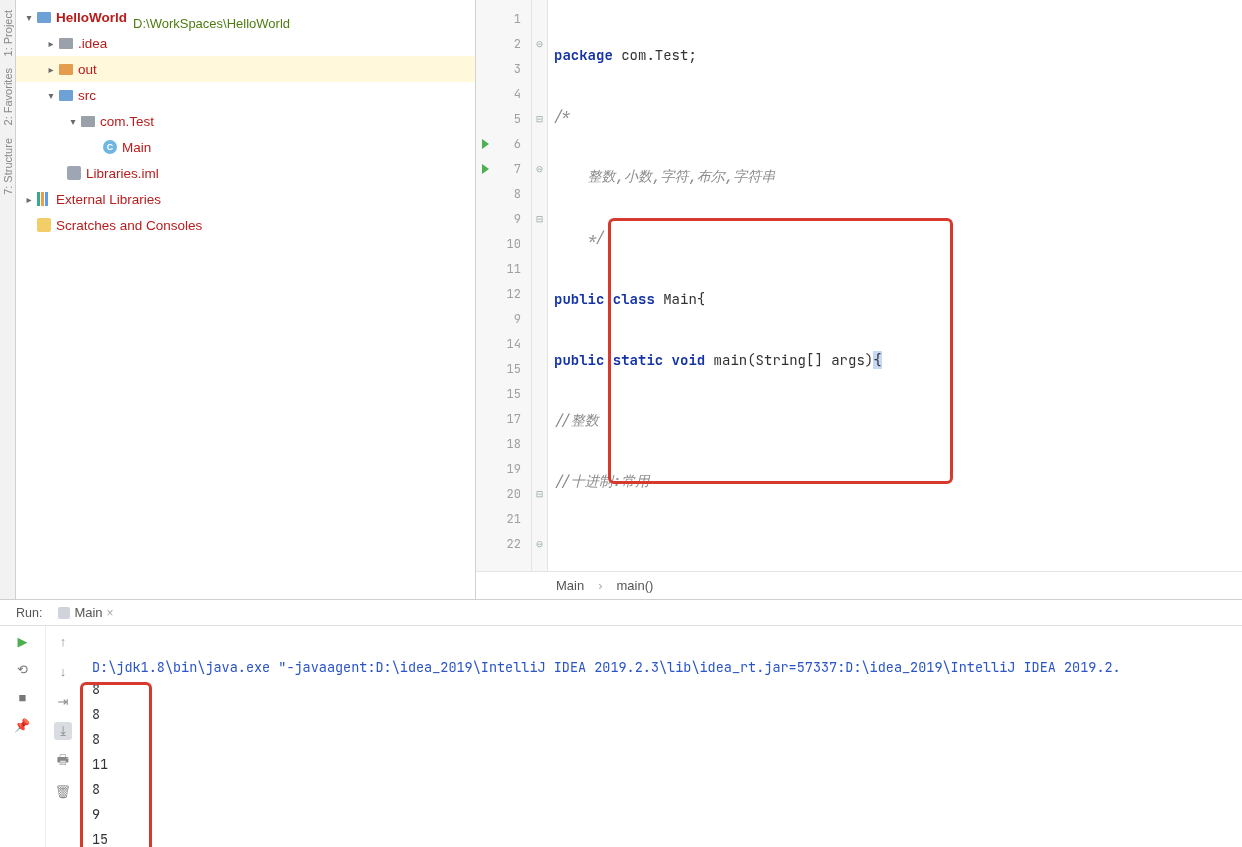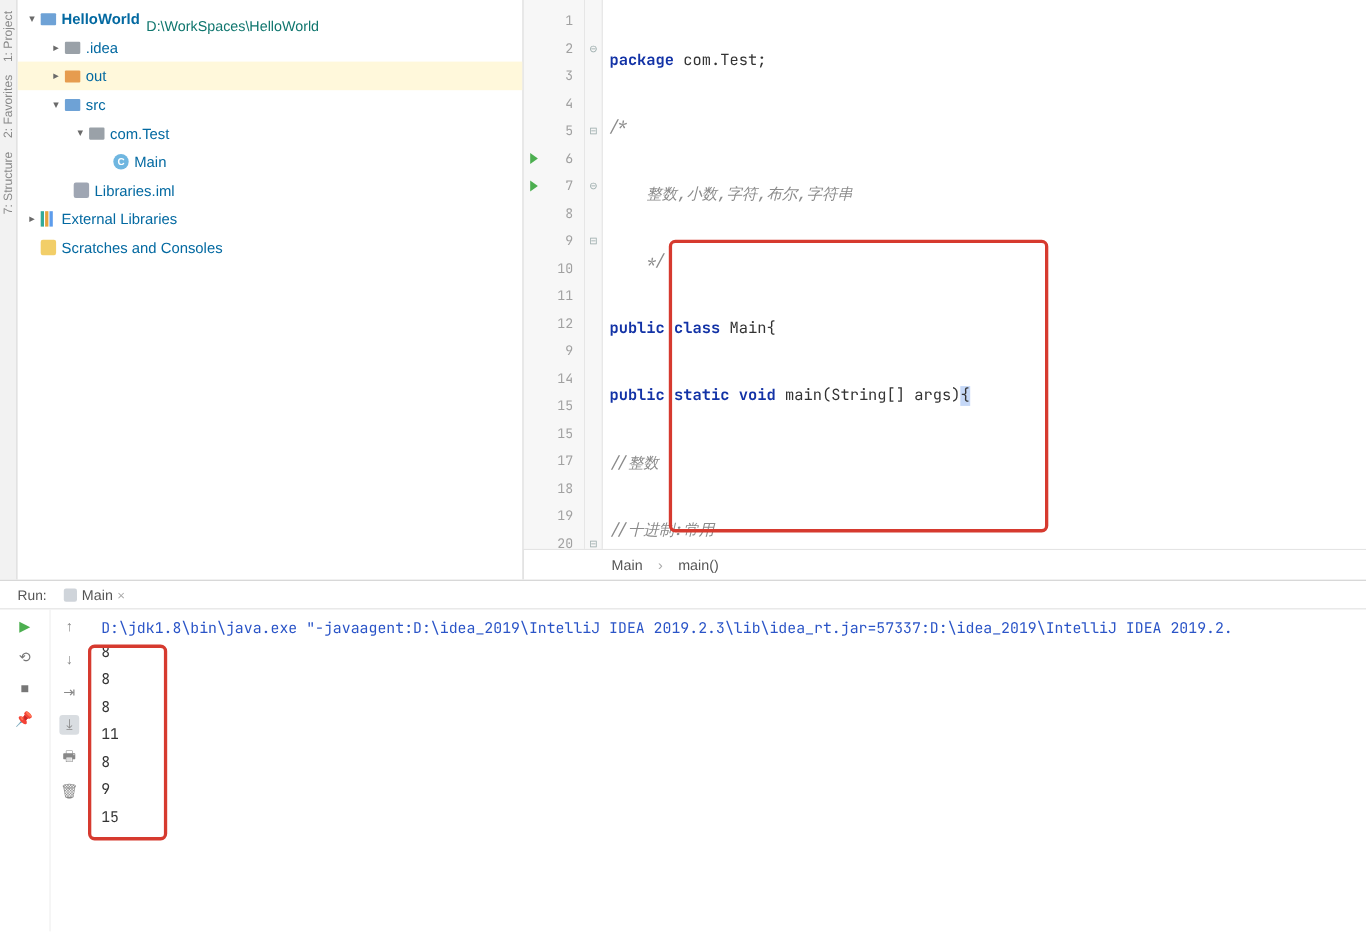--- a/index.html
+++ b/index.html
@@ -49,23 +49,23 @@
 .tree-indent { display: inline-block; }
 .arrow {
   width: 14px; height: 14px; display: inline-flex; align-items: center; justify-content: center;
   color: #6a6a6a; font-size: 10px;
 }
 .ticon { width: 16px; height: 16px; margin-right: 4px; display: inline-flex; align-items: center; justify-content: center; }
 .folder { background: #bfc4c9; width: 14px; height: 11px; border-radius: 1px; }
 .folder.blue { background: #6ea2d6; }
 .folder.orange { background: #e69c4f; }
 .folder.gray { background: #9aa1a8; }
-.tree-label { font-size: 13.5px; color: #0369a1; }
+.tree-label { font-size: 13.5px; color: #b91c1c; }
 .tree-label.bold { font-weight: bold; }
-.tree-path { color: #0f766e; margin-left: 6px; font-size: 13px; margin-top: 12px; }
+.tree-path { color: #4d7c0f; margin-left: 6px; font-size: 13px; margin-top: 12px; }
 .circle-c { width:14px;height:14px;border-radius:50%;background:#6fb6e0;color:#fff;font-size:9px;display:flex;align-items:center;justify-content:center;font-weight:bold; }
 .iml-icon { width:14px;height:14px;background:#9fa6b3;border-radius:2px; }
 .lib-icon { width:14px;height:14px;display:flex;gap:1px; }
 .lib-icon span{width:3px;background:#3a9; }
 .lib-icon span:nth-child(2){background:#e6a23c;}
 .lib-icon span:nth-child(3){background:#5d9cec;}
 .scratch-icon{width:14px;height:14px;background:#f2ce68;border-radius:2px;}
 
 .editor-pane { flex: 1; display: flex; flex-direction: column; overflow: hidden; }
 .editor-body { flex: 1; display: flex; overflow: hidden; background: #fff; }
@@ -100,34 +100,34 @@
 .caret-bg { background:#c5d8f7; }
 .redbox {
   position:absolute; border:3px solid #d63a2f; border-radius:6px; pointer-events:none;
 }
 .breadcrumb {
   height: 28px; border-top:1px solid #e4e4e4; display:flex; align-items:center; padding-left:80px; gap:14px; color:#555; font-size:13px;
 }
 .breadcrumb span.sep{color:#aaa;}
 
 .run-panel {
-  height: 320px; border-top:1px solid #cfcfcf; display:flex; flex-direction:column; background:#fff;
+  height: 248px; border-top:1px solid #cfcfcf; display:flex; flex-direction:column; background:#fff;
 }
 .run-header { height:26px; display:flex; align-items:center; padding-left:16px; gap:10px; border-bottom:1px solid #e0e0e0; }
 .run-header .lbl{ color:#555; font-size:12.5px;}
 .run-tab { display:flex; align-items:center; gap:4px; padding:2px 6px; color:#555;}
 .run-tab .x{color:#aaa; font-size:12px;}
 .run-body { flex:1; display:flex; overflow:hidden; }
 .run-tools { width:46px; display:flex; flex-direction:column; align-items:center; padding-top:6px; gap:10px; border-right:1px solid #eee; color:#777; }
 .run-tools2 { width:34px; display:flex; flex-direction:column; align-items:center; padding-top:6px; gap:12px; color:#888; }
 .rtool { width:18px;height:18px; display:flex; align-items:center; justify-content:center; font-size:13px; }
 .rtool.play{color:#4caf50;}
 .rtool.selected{background:#d9dde1;border-radius:3px;}
 .console {
-  flex:1; font-family:"JetBrains Mono","Consolas",monospace; font-size:13.5px; padding:8px 12px; position:relative; overflow:hidden; color:#333;
+  flex:1; font-family:"JetBrains Mono","Consolas",monospace; font-size:13.5px; padding:8px 12px; position:relative; overflow:hidden; color:#333;margin-top:24px;
 }
 .console .cmd { color:#2a54c7; white-space:nowrap; }
 .console .out-line{ height:25px; display:flex; align-items:center; }
 .console-redbox{ position:absolute; border:3px solid #d63a2f; border-radius:6px; pointer-events:none; }
 </style>
 </head>
 <body>
 
 <div class="main-area">
   <div class="left-sidebar">

